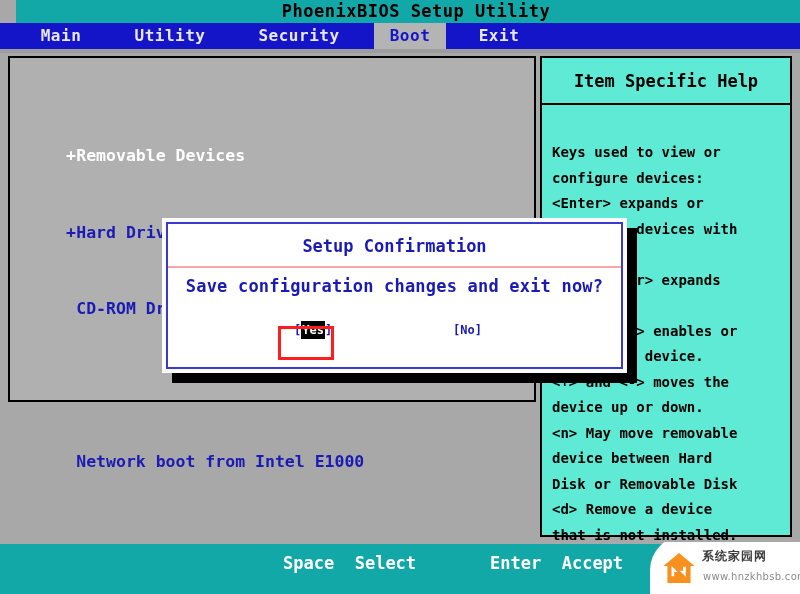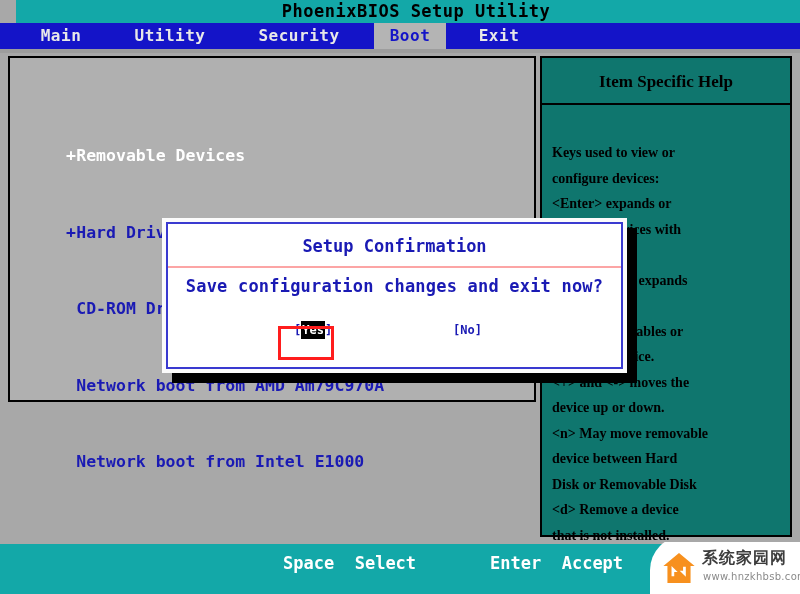--- a/index.html
+++ b/index.html
@@ -72,24 +72,23 @@
     left: 8px; top: 56px;
     width: 528px; height: 346px;
     background: #b0b0b0;
     border: 2px solid #000000;
     box-sizing: border-box;
   }
   #right-panel {
     position: absolute;
     left: 540px; top: 56px;
     width: 252px; height: 481px;
-    background: #0f766e;
+    background: #5eead4;
     border: 2px solid #000000;
     box-sizing: border-box;
-    font-family: Liberation Serif, serif;
   }
   #help-title {
     position: absolute;
     left: 0; top: 0;
     width: 100%; height: 47px;
     line-height: 47px;
     text-align: center;
     font-size: 17px;
     color: #000000;
     border-bottom: 2px solid #000000;
@@ -231,21 +230,21 @@
   }
   #wm-icon {
     position: absolute;
     left: 24px; top: 9px;
     width: 34px; height: 34px;
   }
   #wm-text {
     position: absolute;
     left: 64px; top: 6px;
     font-family: "DejaVu Sans", "Liberation Sans", sans-serif;
-    font-size: 16px;
+    font-size: 12px;
     font-weight: bold;
     color: #3d3d3d;
     letter-spacing: 1px;
   }
   #wm-url {
     position: absolute;
     left: 65px; top: 29px;
     font-family: "DejaVu Sans", "Liberation Sans", sans-serif;
     font-size: 10px;
     font-weight: normal;
@@ -267,21 +266,21 @@
     <div class="menu-item active" id="menu-boot">Boot</div>
     <div class="menu-item" id="menu-exit">Exit</div>
   </div>
   <div id="menubar-underline"></div>
 
   <div id="left-panel">
     <div id="boot-list">
       <div class="boot-row selected"><span class="boot-marker">+</span><span>Removable Devices</span></div>
       <div class="boot-row"><span class="boot-marker">+</span><span>Hard Drive</span></div>
       <div class="boot-row"><span class="boot-marker"> </span><span>CD-ROM Drive</span></div>
-      <div class="boot-row"><span class="boot-marker"> </span><span>Network boot from AMD Am79C970A</span></div>
+      <div class="boot-row"><span class="boot-marker"> </span></div>
       <div class="boot-row"><span class="boot-marker"> </span><span>Network boot from Intel E1000</span></div>
     </div>
   </div>
 
   <div id="right-panel">
     <div id="help-title">Item Specific Help</div>
     <div id="help-body">Keys used to view or
 configure devices:
 &lt;Enter&gt; expands or
 collapses devices with

